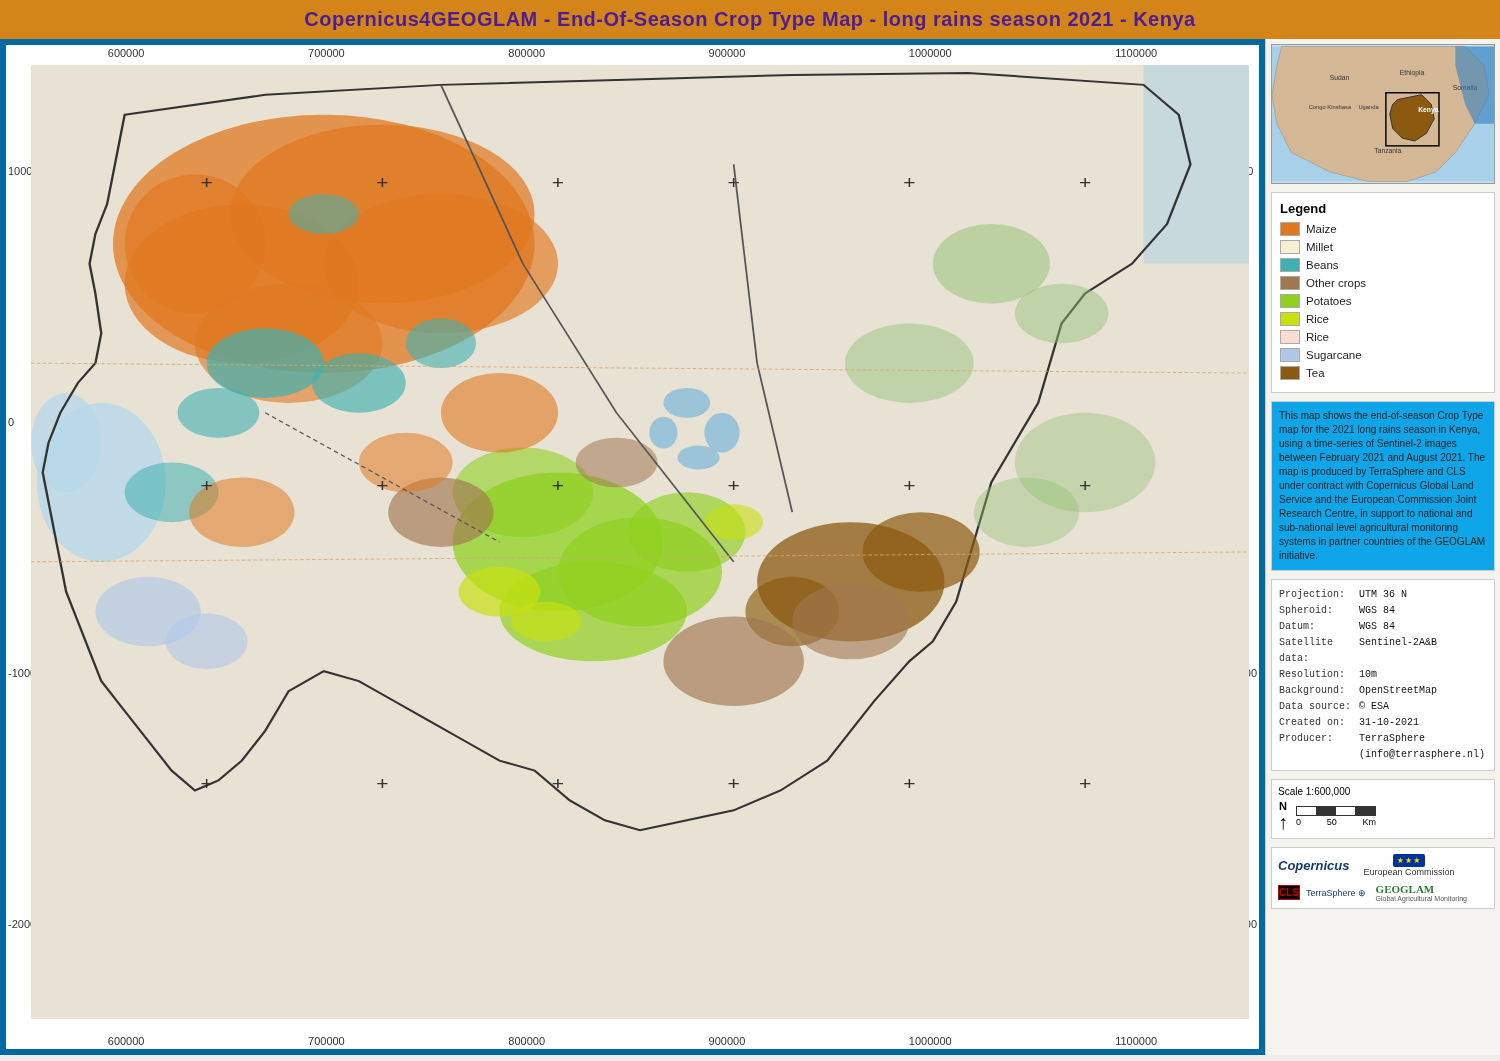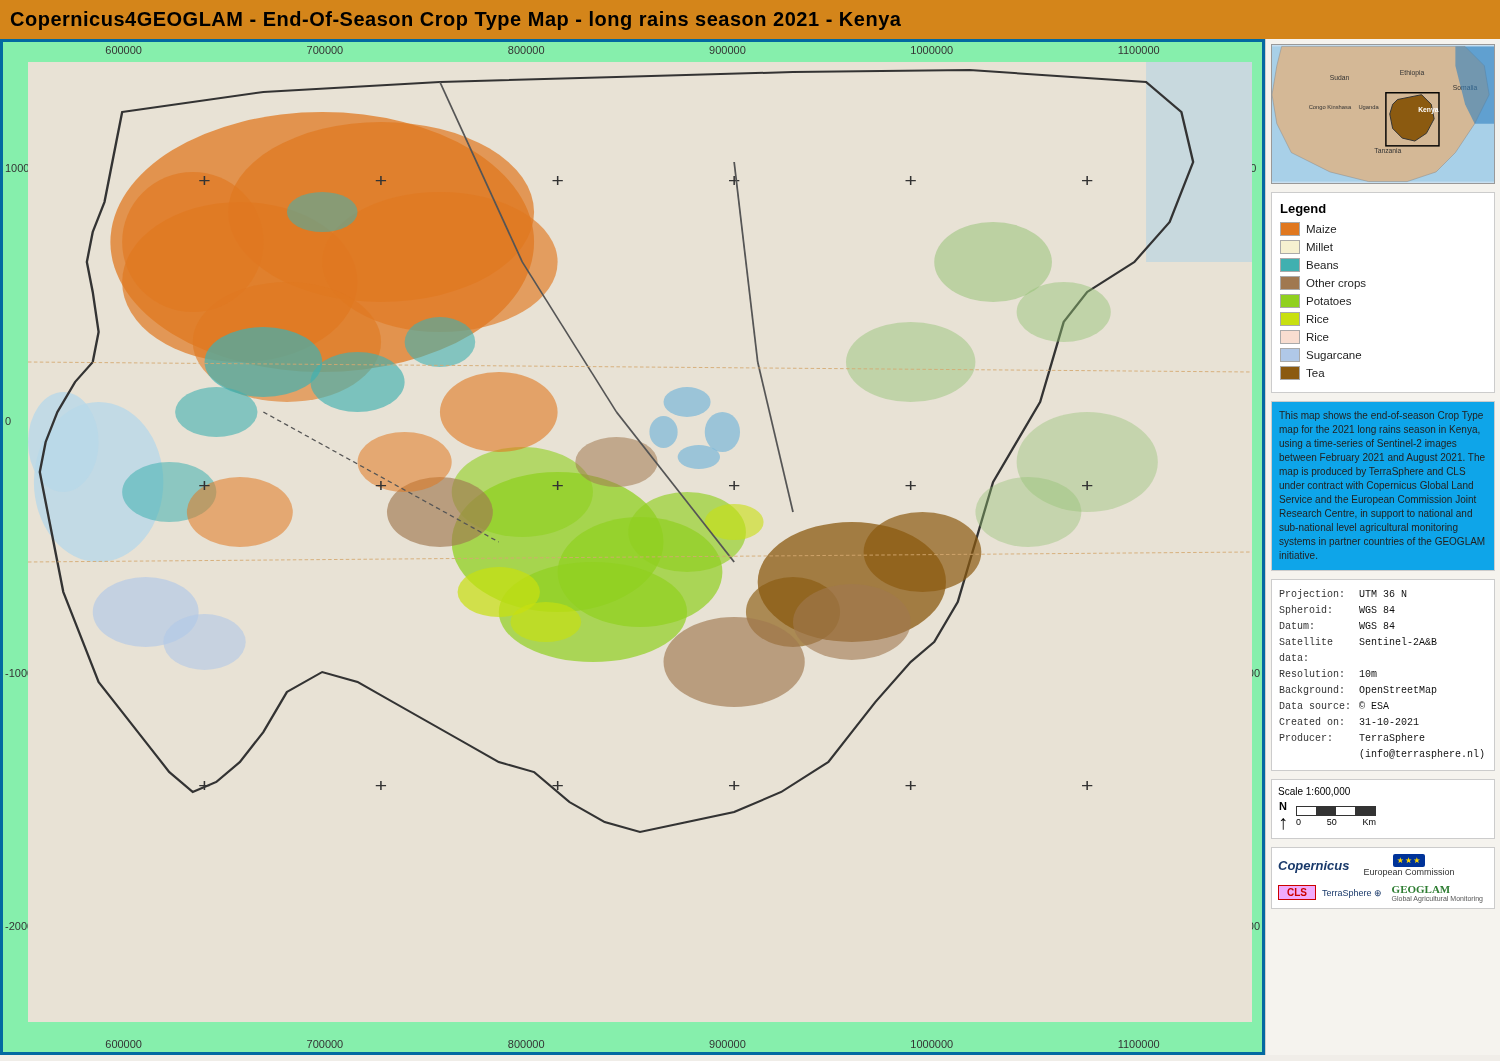--- a/index.html
+++ b/index.html
@@ -7,41 +7,42 @@
       width: 1500px;
       height: 1061px;
       background: #f0ede8;
       font-family: Arial, sans-serif;
       overflow: hidden;
     }
 
     
     #title-bar {
       background: #d4851a;
-      color: #000000;
+      color: #4c1d95;
+      text-align: center;
       font-size: 20px;
       font-weight: bold;
-      padding: 8px 10px;
+      padding: 8px 0;
       letter-spacing: 0.5px;
     }
 
     
     #main-layout {
       display: flex;
       width: 1500px;
       height: 1016px; 
     }
 
     
     #map-area {
       flex: 1;
       position: relative;
-      background: #86efac;
+      background: #ffffff;
       overflow: hidden;
-      border: 3px solid #0369a1;
+      border: 6px solid #0369a1;
     }
 
     
     .x-axis-labels {
       position: absolute;
       top: 2px;
       left: 0;
       right: 0;
       display: flex;
       justify-content: space-around;
@@ -261,23 +262,23 @@
       letter-spacing: 1px;
     }
     .logo-eu-text {
       font-size: 9px;
       color: #333;
     }
     .logo-cls {
       font-size: 10px;
       font-weight: bold;
       color: #c00;
-      background: #f0abfc;
+      background: #000000;
       border: 1px solid #c00;
-      padding: 1px 8px;
+      padding: 1px 0;
     }
     .logo-terrasphere {
       font-size: 9px;
       color: #1a3a6b;
     }
     .logo-geoglam {
       font-size: 11px;
       font-weight: bold;
       color: #2e7d32;
       font-family: Liberation Serif, serif;

